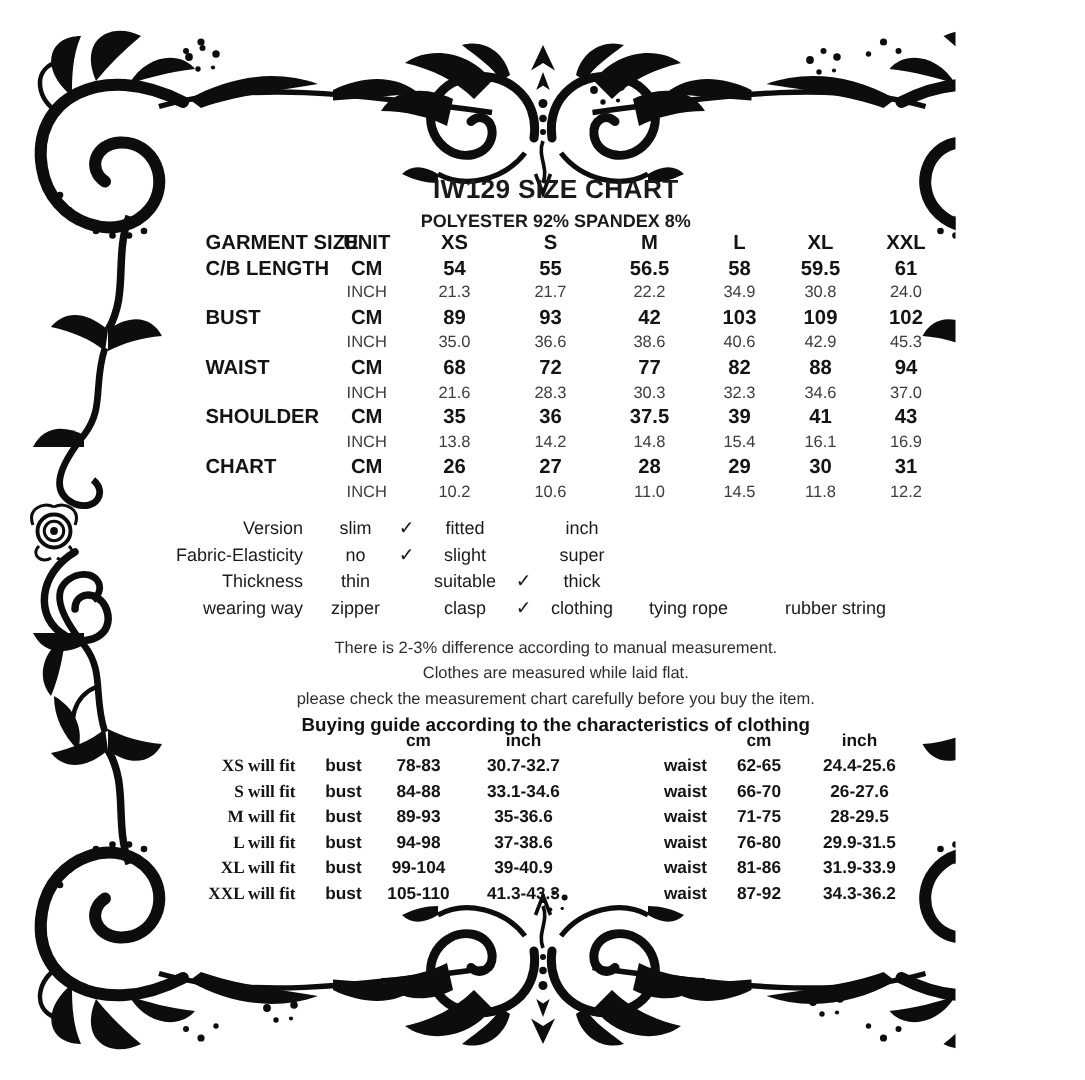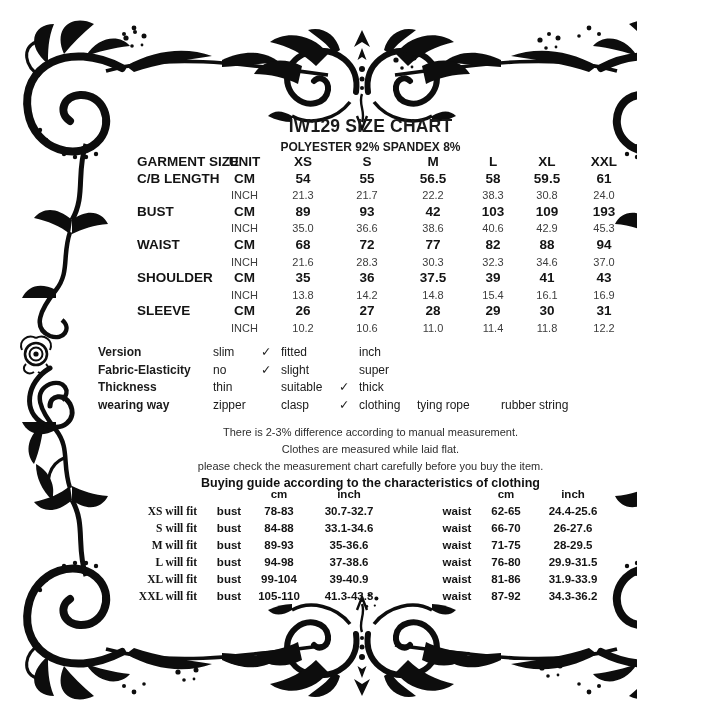--- a/index.html
+++ b/index.html
@@ -18,22 +18,22 @@
   .st-row { display:grid; grid-template-columns:110px 55px 62px 66px 66px 54px 54px 60px; height:16.6px; line-height:16.6px; }
   .st-row span { display:block; text-align:center; white-space:nowrap; }
   .st-row .c-label { text-align:left; font-weight:bold;margin-left:30px; }
   .st-head, .st-cm { font-size:13.5px; font-weight:bold; color:#141414; }
   .st-inch { font-size:11px; font-weight:normal; color:#3d3d3d; }
   .st-inch .c-label { font-weight:normal; }
 
   
   .attrs { position:absolute; left:98px; top:344px; }
   .attr-row { display:grid; grid-template-columns:115px 48px 20px 58px 20px 58px 84px 112px; height:17.6px; line-height:17.6px; font-size:12px; }
-  .attr-row span { display:block; text-align:left; white-space:nowrap; }
-  .attr-row .a-label { padding-right:11px; font-weight:bold; }
+  .attr-row span { display:block; text-align:center; white-space:nowrap; }
+  .attr-row .a-label { text-align:right; padding-right:11px; font-weight:normal; }
   .a-chk { font-size:12.5px; }
 
   
   .notes { position:absolute; left:9px; top:424px; width:723px; text-align:center; }
   .notes .nline { font-size:11px; color:#2e2e2e; line-height:16.8px; }
   .notes .nhead { font-size:12.5px; font-weight:bold; color:#111; line-height:18px; }
 
   
   .buying { position:absolute; left:130px; top:486px; }
   .bg-row { display:grid; grid-template-columns:75px 48px 52px 88px 40px 48px 50px 84px; height:17px; line-height:17px; font-size:11.5px; font-weight:bold; color:#141414; }
@@ -161,34 +161,34 @@
       <span>58</span>
       <span>59.5</span>
       <span>61</span>
     </div>
     <div class="st-row st-inch">
       <span class="c-label"></span>
       <span>INCH</span>
       <span>21.3</span>
       <span>21.7</span>
       <span>22.2</span>
-      <span>38.3</span>
+      <span>34.9</span>
       <span>30.8</span>
       <span>24.0</span>
     </div>
 
     <div class="st-row st-cm">
       <span class="c-label">BUST</span>
       <span>CM</span>
       <span>89</span>
       <span>93</span>
       <span>42</span>
       <span>103</span>
       <span>109</span>
-      <span>193</span>
+      <span>102</span>
     </div>
     <div class="st-row st-inch">
       <span class="c-label"></span>
       <span>INCH</span>
       <span>35.0</span>
       <span>36.6</span>
       <span>38.6</span>
       <span>40.6</span>
       <span>42.9</span>
       <span>45.3</span>
@@ -230,36 +230,36 @@
       <span>INCH</span>
       <span>13.8</span>
       <span>14.2</span>
       <span>14.8</span>
       <span>15.4</span>
       <span>16.1</span>
       <span>16.9</span>
     </div>
 
     <div class="st-row st-cm">
-      <span class="c-label">SLEEVE</span>
+      <span class="c-label">CHART</span>
       <span>CM</span>
       <span>26</span>
       <span>27</span>
       <span>28</span>
       <span>29</span>
       <span>30</span>
       <span>31</span>
     </div>
     <div class="st-row st-inch">
       <span class="c-label"></span>
       <span>INCH</span>
       <span>10.2</span>
       <span>10.6</span>
       <span>11.0</span>
-      <span>11.4</span>
+      <span>14.5</span>
       <span>11.8</span>
       <span>12.2</span>
     </div>
   </div>
 
   <div class="attrs">
     <div class="attr-row">
       <span class="a-label">Version</span>
       <span>slim</span>
       <span class="a-chk">✓</span>

